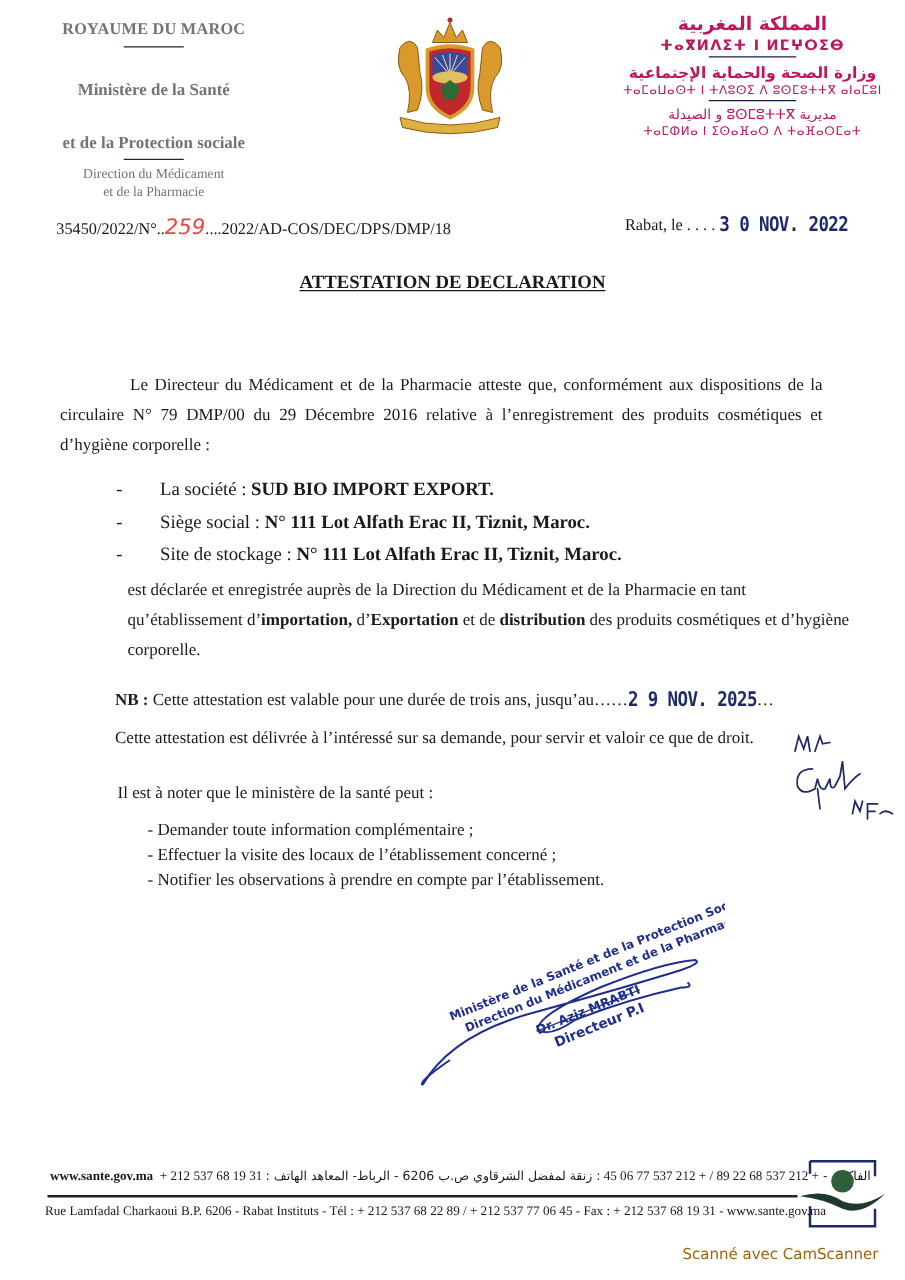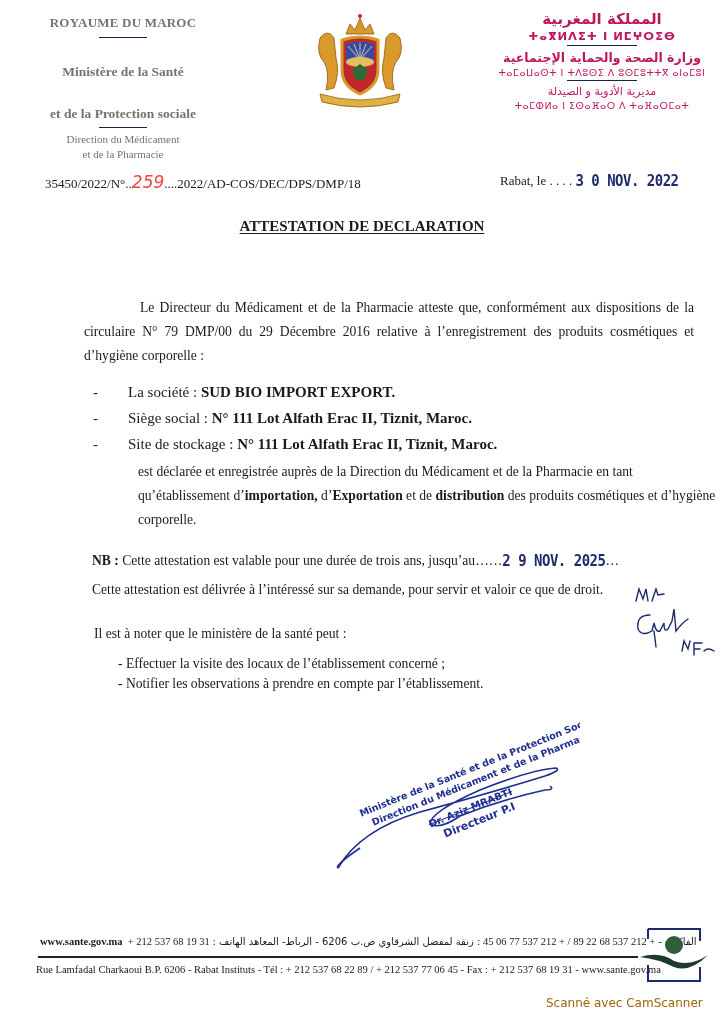--- a/index.html
+++ b/index.html
@@ -29,21 +29,21 @@
 
   
   .ref { left:45px; top:172px; font-size:13px; }
   .ref .hand { font-family:"DejaVu Sans", sans-serif; color:#ef4444; font-style:italic; font-size:17px; }
   .dateline { left:500px; top:172px; font-size:13px; }
   .stamp { font-family:"DejaVu Sans Mono", monospace; font-weight:bold; color:#1f2a6b; font-size:14px; letter-spacing:-0.5px; transform:scaleY(1.15); display:inline-block; }
 
   .title { left:0; width:724px; top:217px; text-align:center; }
   .title span { font-weight:bold; font-size:15px; text-decoration:underline; text-underline-offset:2px; }
 
-  .body { font-size:13.6px; line-height:24px;margin-left:36px; }
+  .body { font-size:13.6px; line-height:24px; }
   .p1 { left:48px; top:296px; width:610px; text-align:justify; text-indent:56px; }
 
   .bul { left:93px; font-size:15px; }
   .bul .dash { display:inline-block; width:35px; }
   .p2 { left:102px; top:460px; width:580px; }
 
   .nb { left:92px; top:552px; font-size:13.6px; }
   .deliv { left:92px; top:582px; font-size:13.6px; }
   .note { left:94px; top:626px; font-size:13.6px; }
   .list2 { left:118px; top:654px; font-size:13.6px; line-height:20px; }
@@ -96,21 +96,21 @@
   </svg>
 </div>
 
 <div class="abs hr">
   <div class="ar1">المملكة المغربية</div>
   <div class="tf">ⵜⴰⴳⵍⴷⵉⵜ ⵏ ⵍⵎⵖⵔⵉⴱ</div>
   <div class="hrrule"></div>
   <div class="ar2">وزارة الصحة والحماية الإجتماعية</div>
   <div class="tf2">ⵜⴰⵎⴰⵡⴰⵙⵜ ⵏ ⵜⴷⵓⵙⵉ ⴷ ⵓⵙⵎⵓⵜⵜⴳ ⴰⵏⴰⵎⵓⵏ</div>
   <div class="hrrule"></div>
-  <div class="ar3">مديرية الأدوية و الصيدلة</div>
+  <div class="ar3">مديرية ⵓⵙⵎⵓⵜⵜⴳ و الصيدلة</div>
   <div class="tf2">ⵜⴰⵎⵀⵍⴰ ⵏ ⵉⵙⴰⴼⴰⵔ ⴷ ⵜⴰⴼⴰⵔⵎⴰⵜ</div>
 </div>
 
 <div class="abs ref">
   <span>35450/2022/N°..</span><span class="hand">259</span><span>....2022/AD-COS/DEC/DPS/DMP/18</span>
 </div>
 <div class="abs dateline">
   <span>Rabat, le . . . . </span><span class="stamp">3 0 NOV. 2022</span>
 </div>
 
@@ -144,20 +144,21 @@
     <path d="M6 16 L9 4 L13 14 L16 4 L18 16"></path>
     <path d="M22 16 L26 4 L28 10 L34 9"></path>
     <path d="M20 30 Q6 30 8 44 Q12 52 22 46 L24 38 Q26 48 30 46 L34 38 Q34 48 38 44 L42 36 L44 24 L46 46 Q52 38 58 34"></path>
     <path d="M24 46 L26 62"></path>
     <path d="M52 66 L54 56 L58 64 L60 56 M64 58 L64 70 M64 58 L72 58 M64 64 L70 64 M74 66 Q78 62 84 66"></path>
   </svg>
 </div>
 
 <div class="abs note">Il est à noter que le ministère de la santé peut :</div>
 <div class="abs list2">
+  <div>- Demander toute information complémentaire ;</div>
   <div>- Effectuer la visite des locaux de l’établissement concerné ;</div>
   <div>- Notifier les observations à prendre en compte par l’établissement.</div>
 </div>
 
 <div class="abs sigstamp">
   <svg width="250" height="150" viewBox="0 0 250 150">
     <g transform="rotate(-22 125 75)" font-family="DejaVu Sans, sans-serif" font-weight="bold" fill="#1f2f8f">
       <text x="30" y="60" font-size="9.5">Ministère de la Santé et de la Protection Sociale</text>
       <text x="38" y="73" font-size="9.5">Direction du Médicament et de la Pharmacie</text>
       <text x="90" y="96" font-size="10" text-decoration="line-through">Dr. Aziz MRABTI</text>

